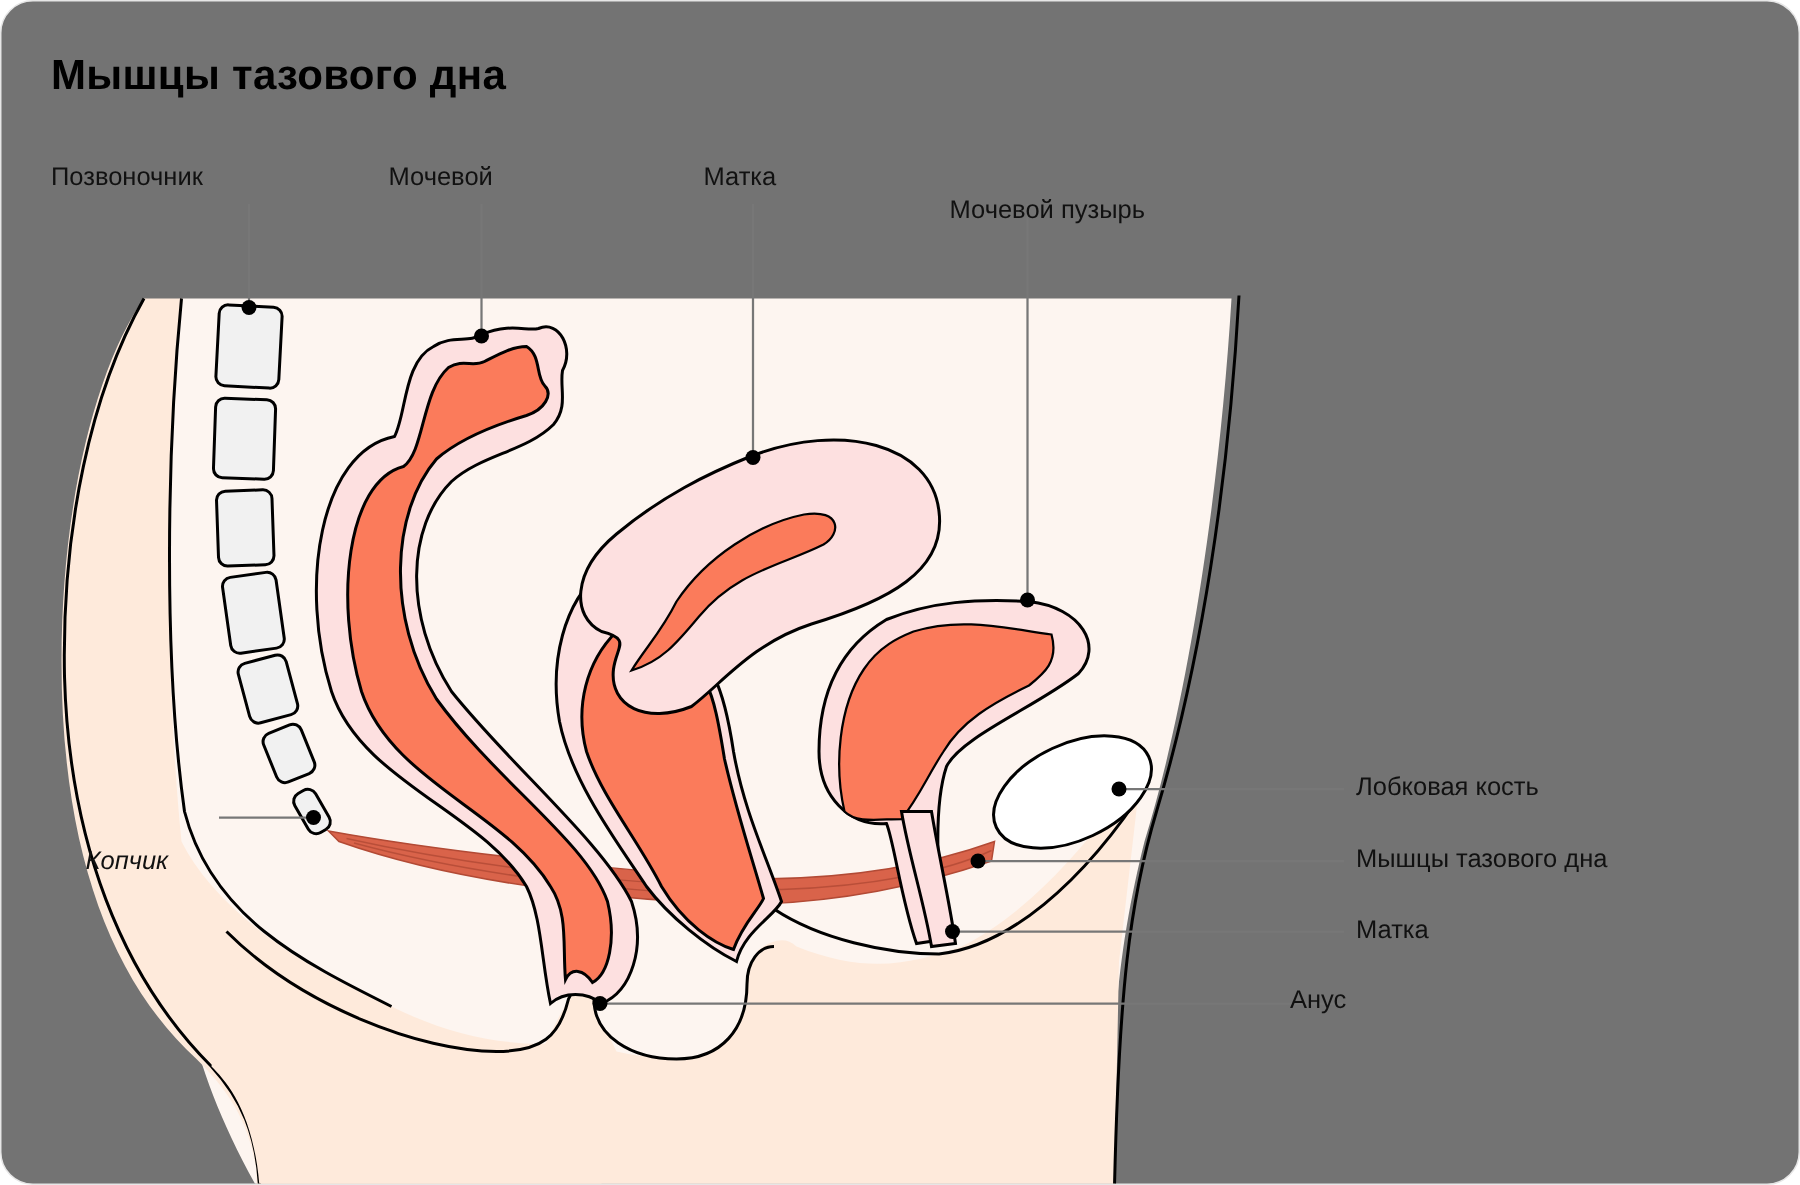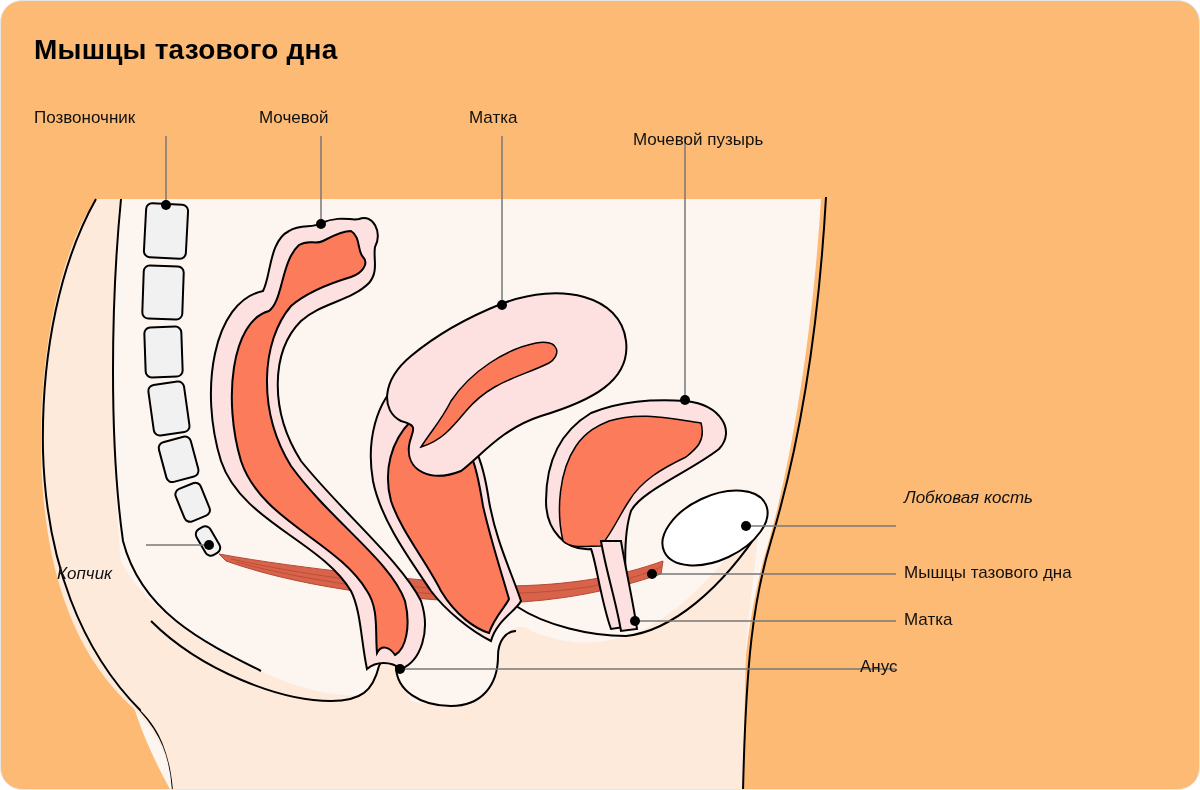--- a/index.html
+++ b/index.html
@@ -1,19 +1,19 @@
 <!DOCTYPE html>
 <html><head>
 <meta charset="utf-8">
 <style>
   html, body { margin: 0; padding: 0; background: #ffffff; }
   body { width: 1200px; height: 790px; overflow: hidden; font-family: "Liberation Sans", "DejaVu Sans", sans-serif; }
   .card {
     position: absolute; left: 0; top: 0; width: 1198px; height: 788px;
-    background: #fdba74; border: 1px solid #e6e6e6; border-radius: 22px; overflow: hidden;
+    background: #737373; border: 1px solid #e6e6e6; border-radius: 22px; overflow: hidden;
   }
   .title {
     position: absolute; left: 33px; top: 33px; font-size: 28px; font-weight: 700;
     color: #000; letter-spacing: 0.2px; margin: 0;
   }
   .label {
     position: absolute; font-size: 17px; color: #111; white-space: nowrap; line-height: 1;
   }
   svg.diagram { position: absolute; left: 0; top: 0; }
 </style>
@@ -94,17 +94,17 @@
       <circle cx="634" cy="620" r="5"></circle>
       <circle cx="399" cy="668" r="5"></circle>
     </g>
   </svg>
 
   <div class="label" style="left:33px; top:108px;">Позвоночник</div>
   <div class="label" style="left:258px; top:108px;">Мочевой</div>
   <div class="label" style="left:468px; top:108px;">Матка</div>
   <div class="label" style="left:632px; top:108px;margin-top:22px;">Мочевой пузырь</div>
   <div class="label" style="left:56px; top:564px;font-style:italic;">Копчик</div>
-  <div class="label" style="left:903px; top:488px;font-style:italic;">Лобковая кость</div>
+  <div class="label" style="left:903px; top:515px;">Лобковая кость</div>
   <div class="label" style="left:903px; top:563px;">Мышцы тазового дна</div>
   <div class="label" style="left:903px; top:610px;">Матка</div>
   <div class="label" style="left:859px; top:657px;">Анус</div>
 </div>
 
 </body></html>

